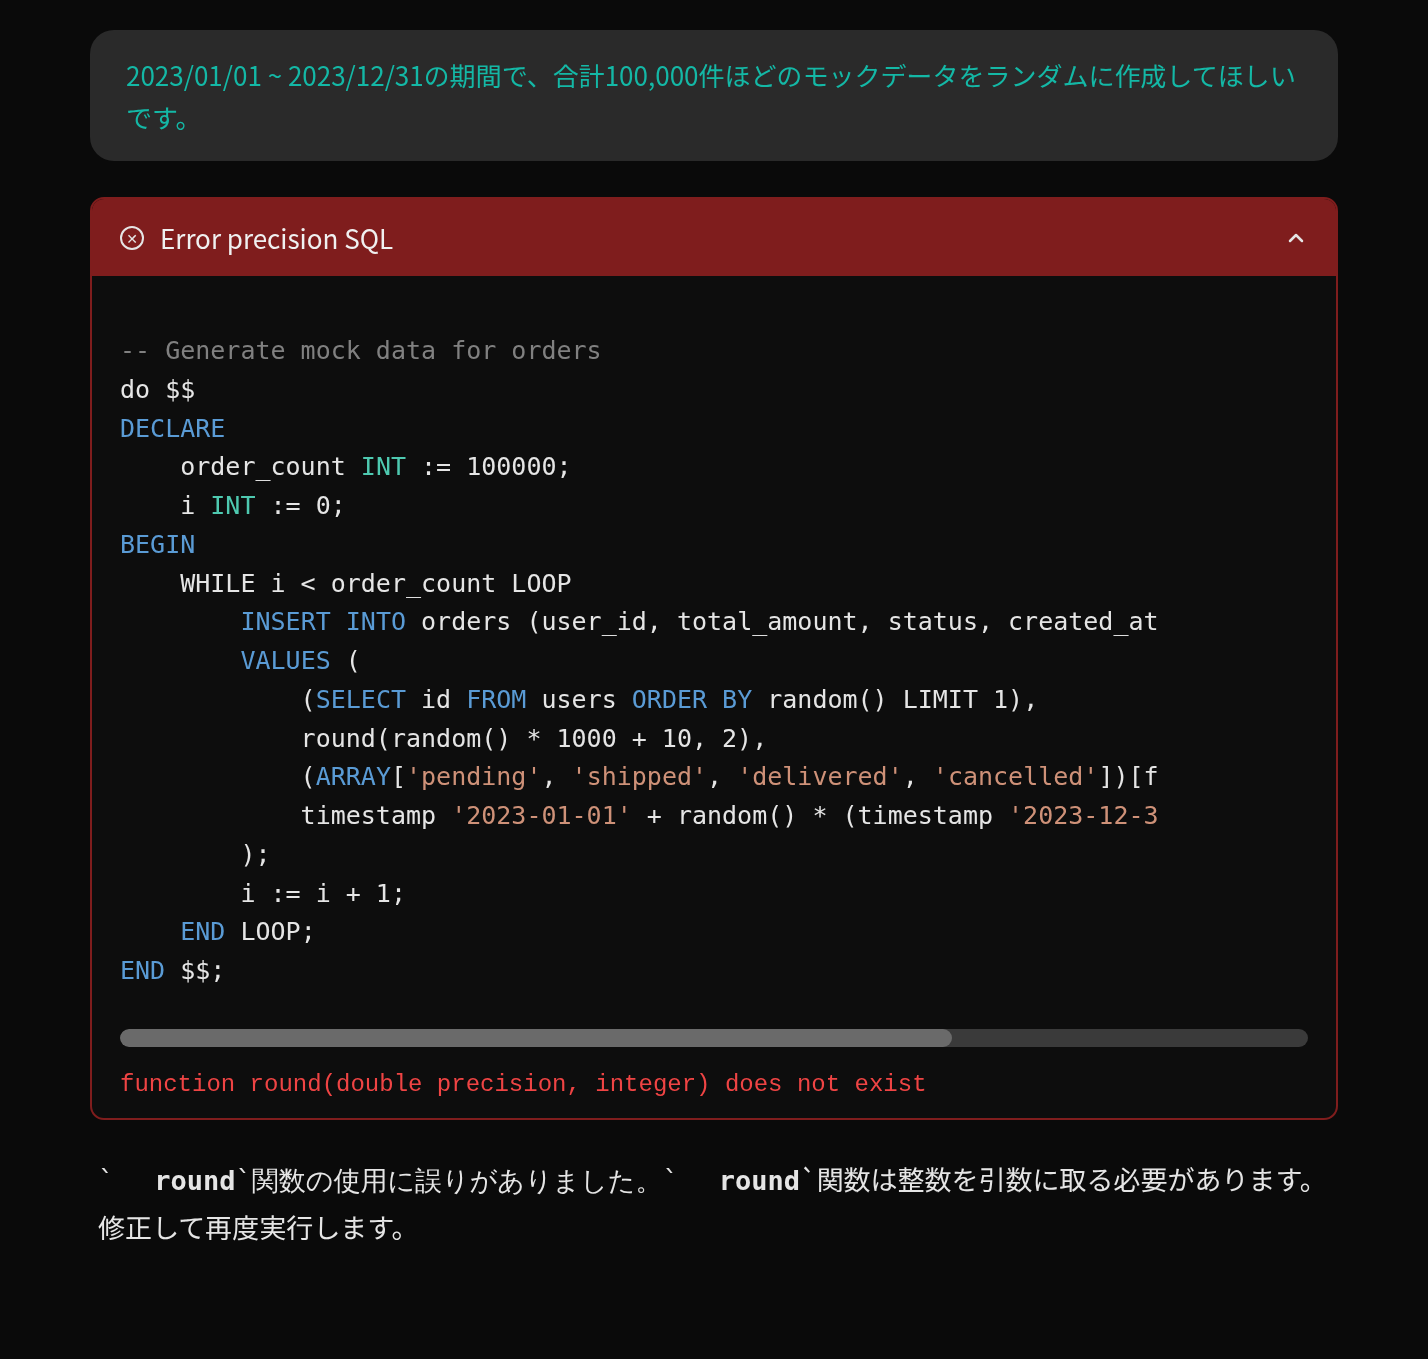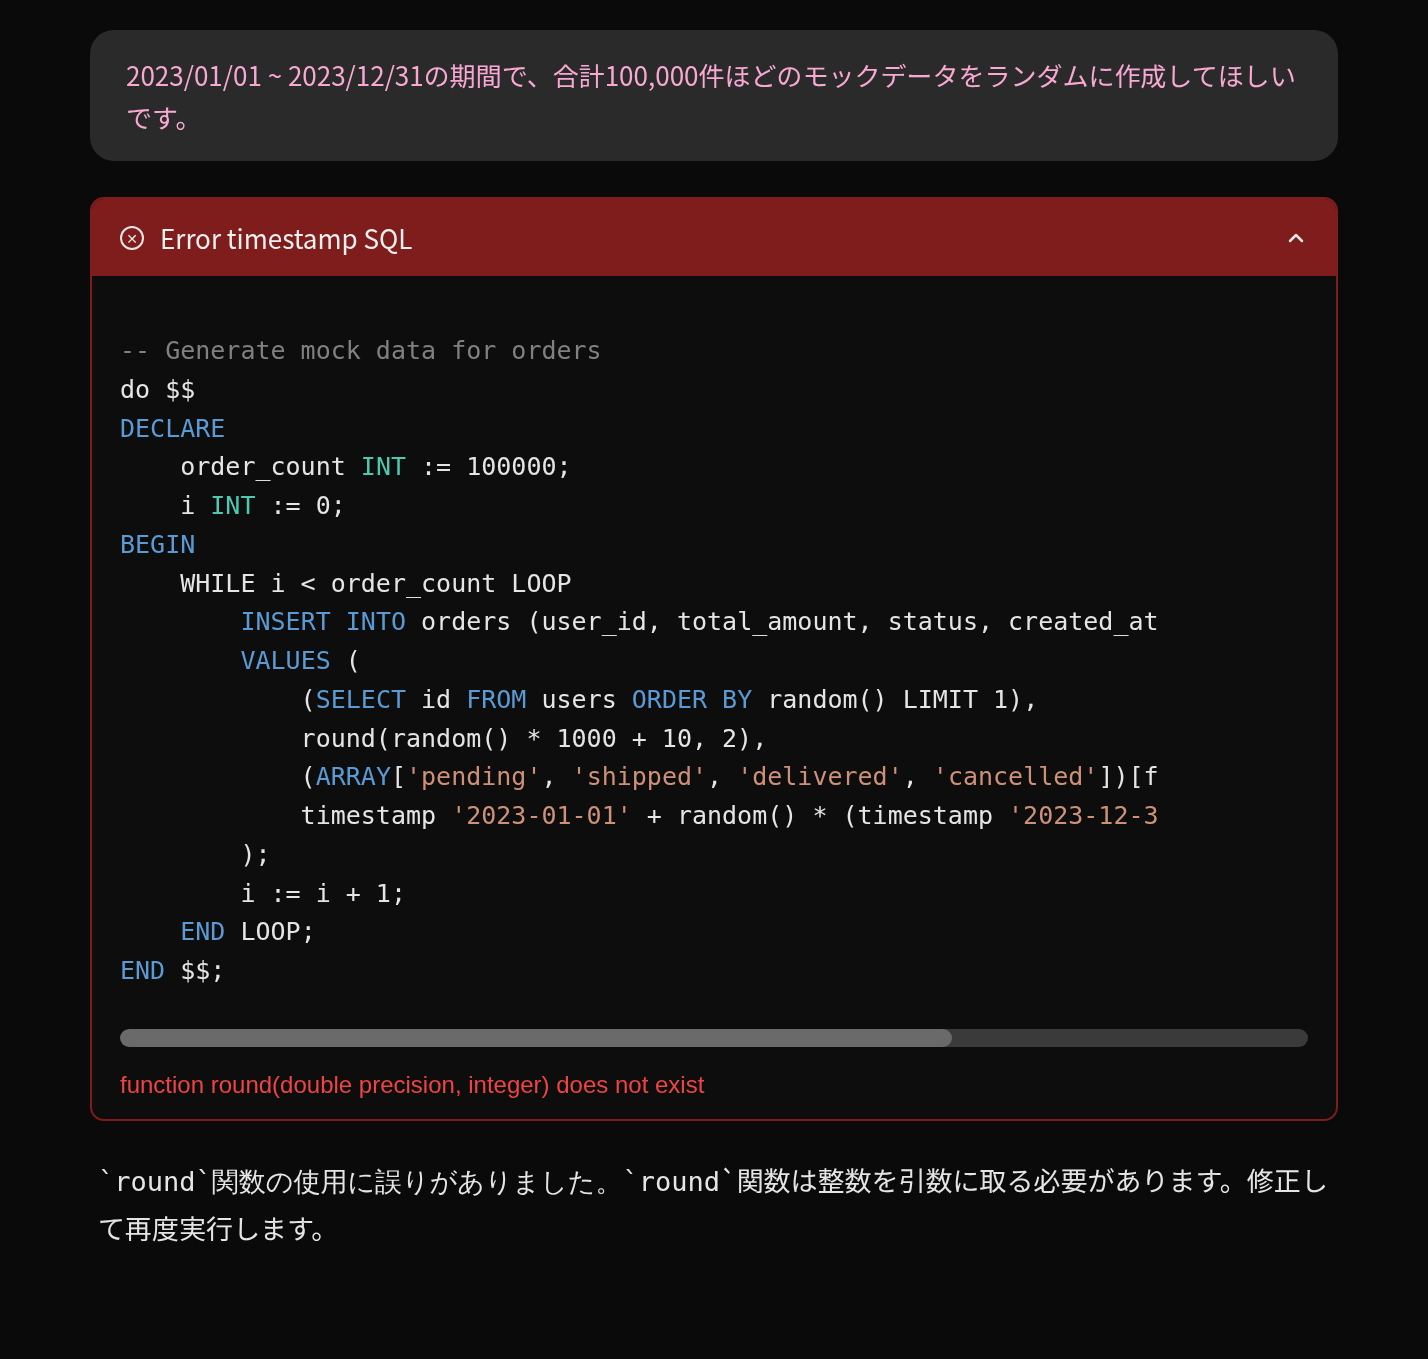--- a/index.html
+++ b/index.html
@@ -13,21 +13,21 @@
       padding: 30px 90px;
       color: #e5e5e5;
     }
     .user-message {
       background-color: #2a2a2a;
       border-radius: 24px;
       padding: 24px 36px;
       margin-bottom: 36px;
       font-size: 26px;
       line-height: 1.6;
-      color: #f9a8d4;
+      color: #14b8a6;
     }
     .error-panel {
       border: 2px solid #7f1d1d;
       border-radius: 14px;
       overflow: hidden;
       margin-bottom: 36px;
       background-color: #0d0d0d;
     }
     .error-header {
       background-color: #7f1d1d;
@@ -94,48 +94,49 @@
       width: 70%;
       border-radius: 9px;
       position: absolute;
       left: 0;
       top: 0;
     }
     .error-message {
       color: #ef4444;
       font-size: 24px;
       margin-top: 24px;
-      font-family: Liberation Sans, sans-serif;
+      font-family: Liberation Mono, monospace;
     }
     .assistant-message {
       font-size: 27px;
       line-height: 1.7;
       color: #e5e5e5;
       padding: 0 8px;
     }
     .code-inline {
       font-family: "SF Mono", Menlo, Monaco, Consolas, monospace;
-      font-weight: 400;
+      font-weight: 700;
+      margin-left: 40px;
     }
     .backtick {
       font-family: "SF Mono", Menlo, Monaco, Consolas, monospace;
     }
   </style>
 </head>
 <body>
 
 <div class="user-message">
   <span>2023/01/01 ~ 2023/12/31の期間で、合計100,000件ほどのモックデータをランダムに作成してほしいです。</span>
 </div>
 
 <div class="error-panel">
   <div class="error-header">
     <div class="error-header-left">
       <div class="error-icon">✕</div>
-      <div class="error-title">Error timestamp SQL</div>
+      <div class="error-title">Error precision SQL</div>
     </div>
     <svg class="chevron-icon" viewBox="0 0 24 24" fill="none" stroke="currentColor" stroke-width="2.5" stroke-linecap="round" stroke-linejoin="round">
       <polyline points="18 15 12 9 6 15"></polyline>
     </svg>
   </div>
   <div class="error-body">
     <div class="code-block"><span class="tok-comment">-- Generate mock data for orders</span>
 <span>do $$</span>
 <span class="tok-keyword">DECLARE</span>
 <span>    order_count </span><span class="tok-type">INT</span><span> := 100000;</span>

